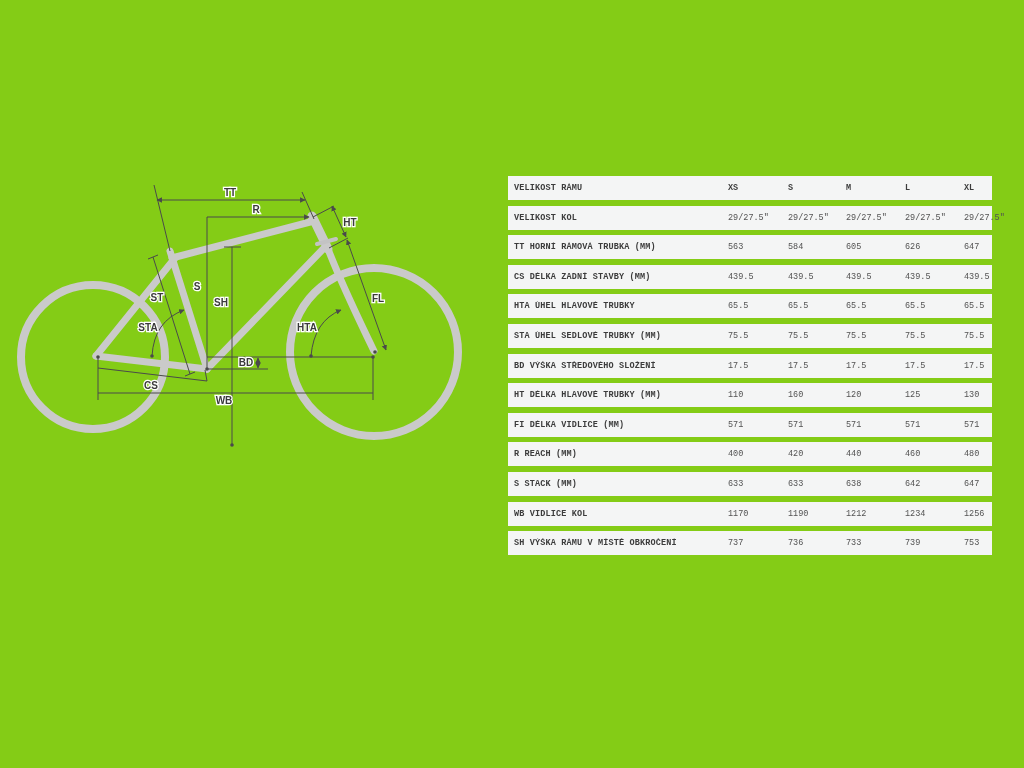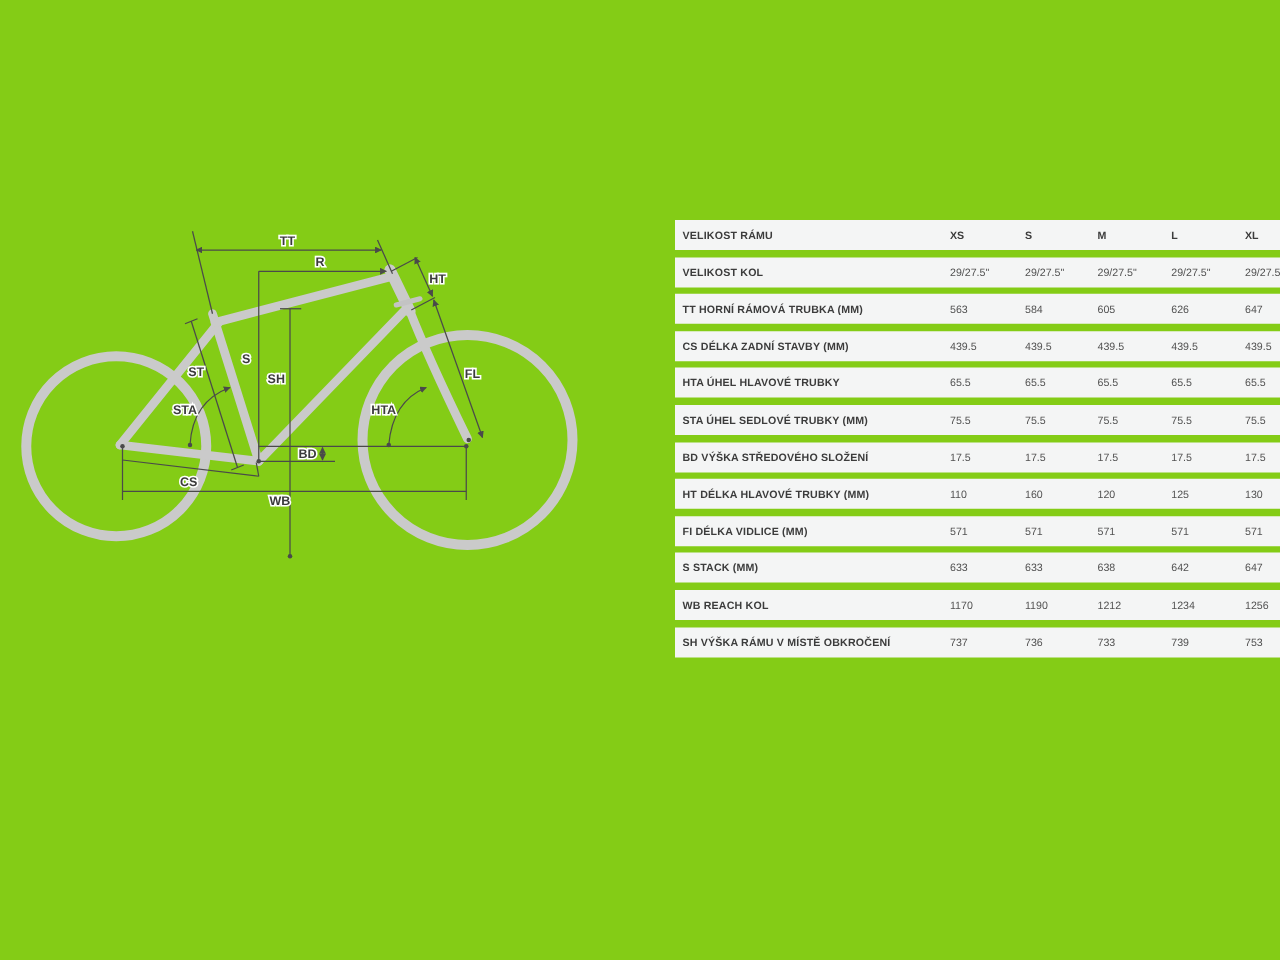--- a/index.html
+++ b/index.html
@@ -1,21 +1,21 @@
 <!DOCTYPE html>
 <html><head>
 <meta charset="utf-8">
 <style>
   html,body{margin:0;padding:0;background:#fff;}
   .page{position:relative;width:1024px;height:768px;background:#84cc16;overflow:hidden;
         font-family:"Liberation Sans",sans-serif;}
   .diagram{position:absolute;left:0;top:0;}
   .diagram text{font-family:"Liberation Sans",sans-serif;font-size:10px;font-weight:bold;
         fill:#3b3b3b;text-anchor:middle;paint-order:stroke;stroke:#ffffff;stroke-width:2.5px;}
-  .geo-table{position:absolute;left:540px;top:176px;width:484px;}
+  .geo-table{position:absolute;left:508px;top:176px;width:484px;font-family:Liberation Mono, monospace;}
   .trow{display:flex;align-items:center;height:24px;margin-bottom:5.6px;background:#f4f5f5;}
   .tlabel{flex:0 0 214px;padding-left:6px;font-size:8.5px;font-weight:bold;color:#3c3c3c;
         letter-spacing:0.15px;white-space:nowrap;overflow:hidden;}
   .tval{flex:0 0 59px;font-size:8.5px;color:#525252;white-space:nowrap;}
   .tval.c1{flex:0 0 60px}.tval.c2{flex:0 0 58px}
   .trow.head .tval{font-weight:bold;color:#3c3c3c;}
 </style>
 </head>
 <body>
 
@@ -167,32 +167,40 @@
 
     <div class="trow">
       <div class="tlabel">FI DÉLKA VIDLICE (MM)</div>
       <div class="tval c1">571</div>
       <div class="tval c2">571</div>
       <div class="tval">571</div>
       <div class="tval">571</div>
       <div class="tval">571</div>
     </div>
 
+    <div class="trow">
+      <div class="tlabel">R REACH (MM)</div>
+      <div class="tval c1">400</div>
+      <div class="tval c2">420</div>
+      <div class="tval">440</div>
+      <div class="tval">460</div>
+      <div class="tval">480</div>
+    </div>
 
     <div class="trow">
       <div class="tlabel">S STACK (MM)</div>
       <div class="tval c1">633</div>
       <div class="tval c2">633</div>
       <div class="tval">638</div>
       <div class="tval">642</div>
       <div class="tval">647</div>
     </div>
 
     <div class="trow">
-      <div class="tlabel">WB REACH KOL</div>
+      <div class="tlabel">WB VIDLICE KOL</div>
       <div class="tval c1">1170</div>
       <div class="tval c2">1190</div>
       <div class="tval">1212</div>
       <div class="tval">1234</div>
       <div class="tval">1256</div>
     </div>
 
     <div class="trow">
       <div class="tlabel">SH VÝŠKA RÁMU V MÍSTĚ OBKROČENÍ</div>
       <div class="tval c1">737</div>

